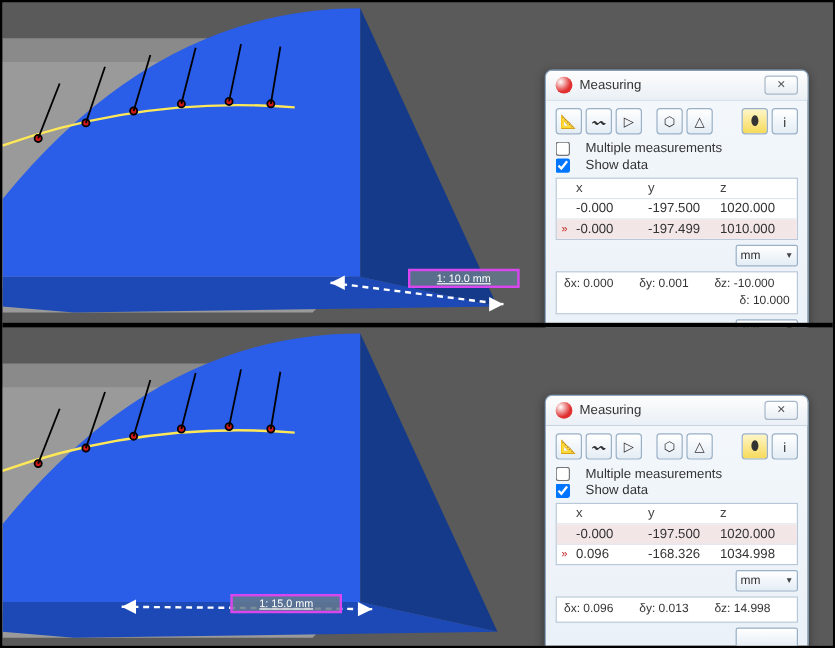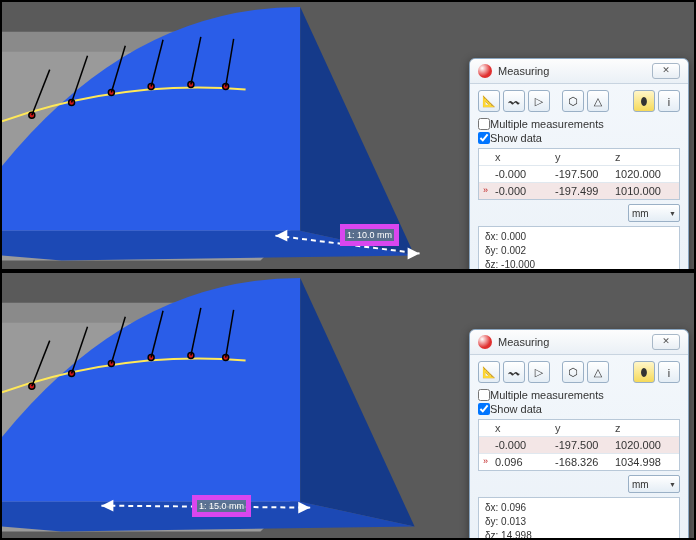--- a/index.html
+++ b/index.html
@@ -32,27 +32,28 @@
 }
 .scene {
   position: absolute;
   inset: 0;
 }
 .dim-label {
   position: absolute;
   background: rgba(100,120,140,0.85);
   color: #fff;
   font-size: 9px;
-  padding: 1px 2px;
-  border: 5px solid #d946ef;
+  padding: 1px 22px;
+  border: 2px solid #d946ef;
   white-space: nowrap;
+  text-decoration: underline;
 }
 .panel {
   position: absolute;
-  right: 5px;
+  right: 20px;
   width: 220px;
   background: linear-gradient(#f4f8fc,#e9f0f7);
   border: 1px solid #8aa6c1;
   border-radius: 6px;
   box-shadow: 0 2px 8px rgba(0,0,0,0.4);
   font-size: 11px;
   color: #333;
 }
 .panel-titlebar {
   display: flex;
@@ -95,21 +96,21 @@
   align-items: center;
   justify-content: center;
   cursor: pointer;
   font-size: 11px;
 }
 .tool-btn.yellow { background: linear-gradient(#fff6c8,#f6da5a); }
 .toolbar .spacer { flex: 1; }
 .check-row {
   display: flex;
   align-items: center;
-  gap: 0;
+  gap: 13px;
   margin-bottom: 2px;
 }
 .check-row input { width: 12px; height: 12px; }
 .data-table {
   border: 1px solid #b8c8d8;
   background: #fff;
   margin: 4px 0;
 }
 .data-table .row {
   display: flex;
@@ -145,21 +146,21 @@
 }
 .unit-select .arrow { font-size: 7px; color: #444; }
 .delta-box {
   border: 1px solid #b8c8d8;
   background: #fff;
   padding: 3px 6px;
   margin-bottom: 4px;
   font-size: 10px;
   line-height: 1.4;
 }
-.delta-box .drow { display: flex; flex-direction: column; }
+.delta-box .drow { display: flex; }
 .delta-box .drow span { flex: 1; white-space: nowrap; }
 .delta-box .drow2 { text-align: right; }
 </style>
 </head>
 <body>
 
 <div class="viewport top">
   <svg class="scene" viewBox="0 0 696 267">
     <polygon points="0,240 60,240 290,30 0,30" fill="#8a8a8a"></polygon>
     <polygon points="0,50 290,50 290,230 260,260 0,260" fill="#9a9a9a"></polygon>
@@ -235,21 +236,21 @@
       </div>
       <div class="unit-row">
         <div class="unit-select">
           <span>mm</span>
             <span class="arrow">▼</span>
         </div>
       </div>
       <div class="delta-box">
         <div class="drow">
           <span>δx: 0.000</span>
-          <span>δy: 0.002</span>
+          <span>δy: 0.001</span>
           <span>δz: -10.000</span>
         </div>
         <div class="drow2">δ: 10.000</div>
       </div>
       <div class="unit-row">
         <div class="unit-select">
           <span>mm</span>
             <span class="arrow">▼</span>
         </div>
       </div>

